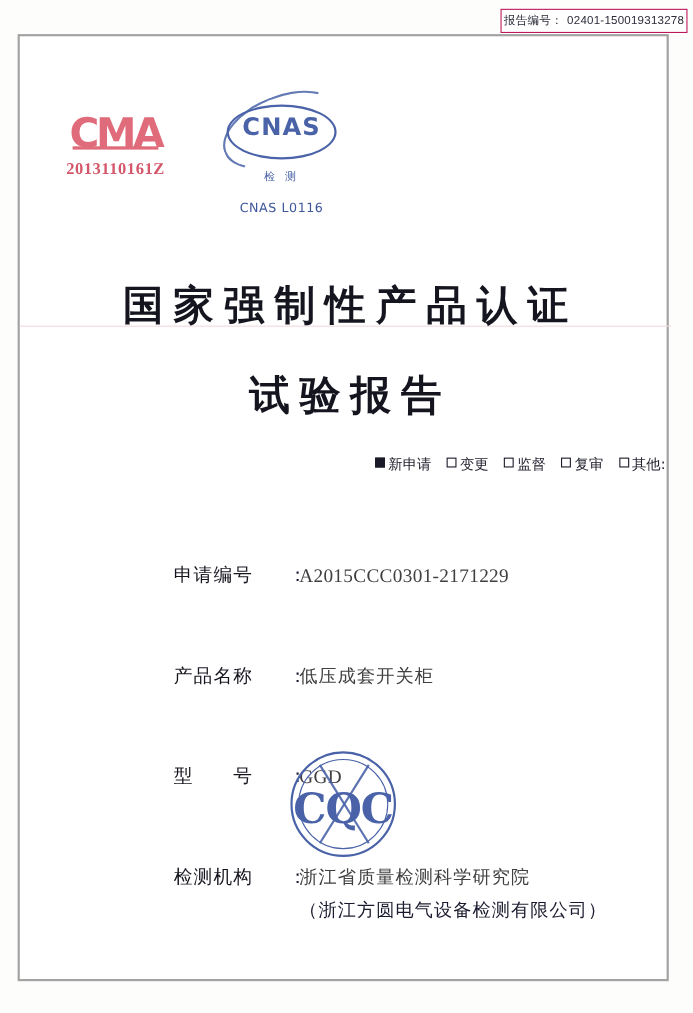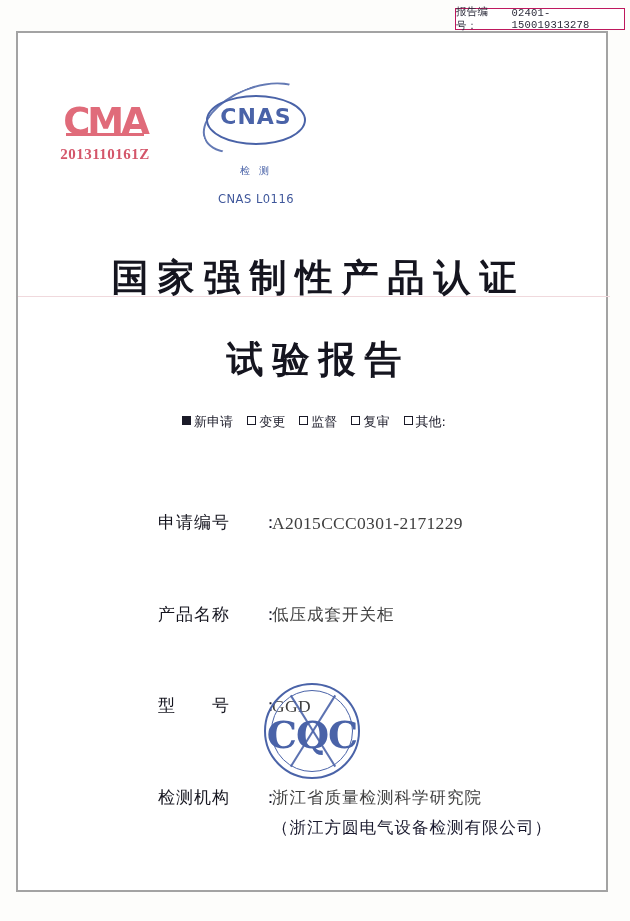--- a/index.html
+++ b/index.html
@@ -48,21 +48,21 @@
     box-sizing: border-box;
     display: flex;
     align-items: center;
     justify-content: center;
     gap: 4px;
     font-size: 11px;
     color: #2b2b3a;
     letter-spacing: 0.2px;
   }
   .report-no-label { font-family: "DejaVu Sans", sans-serif; font-size: 10.5px; }
-  .report-no-value { font-family: Liberation Mono, monospace; font-size: 10.5px; }
+  .report-no-value { font-family: Liberation Sans, sans-serif; font-size: 10.5px; }
 
   
   .marks {
     position: absolute;
     left: 0; top: 0;
     width: 592px;
     height: 180px;
   }
 
   .cma-wrap {
@@ -138,21 +138,21 @@
     left: 0px; top: -4px;
     width: 112px; height: 62px;
     border: 2px solid #4a63a8;
     border-color: #4a63a8 transparent transparent #4a63a8;
     border-radius: 50%;
     transform: rotate(-22deg);
     box-sizing: border-box;
     opacity: .85;
   }
   .cnas-sub {
-    margin-top: 11px;
+    margin-top: 1px;
     font-size: 10px;
     font-family: "DejaVu Sans", sans-serif;
     color: #4a63a8;
     letter-spacing: 3px;
   }
   .cnas-code {
     margin-top: 14px;
     font-family: "DejaVu Sans", sans-serif;
     font-size: 11.5px;
     color: #3f579b;
@@ -191,21 +191,21 @@
     height: 1px;
     background: #f0d9dd;
   }
 
   
   .check-row {
     position: absolute;
     top: 380px;
     left: 0;
     width: 592px;
-    text-align: center;
+    text-align: right;
     font-family: "DejaVu Sans", sans-serif;
     font-size: 13px;
     color: #1a1a28;
   }
   .check-item {
     display: inline-block;
     margin: 0 5px;
     white-space: nowrap;
   }
   .box {

